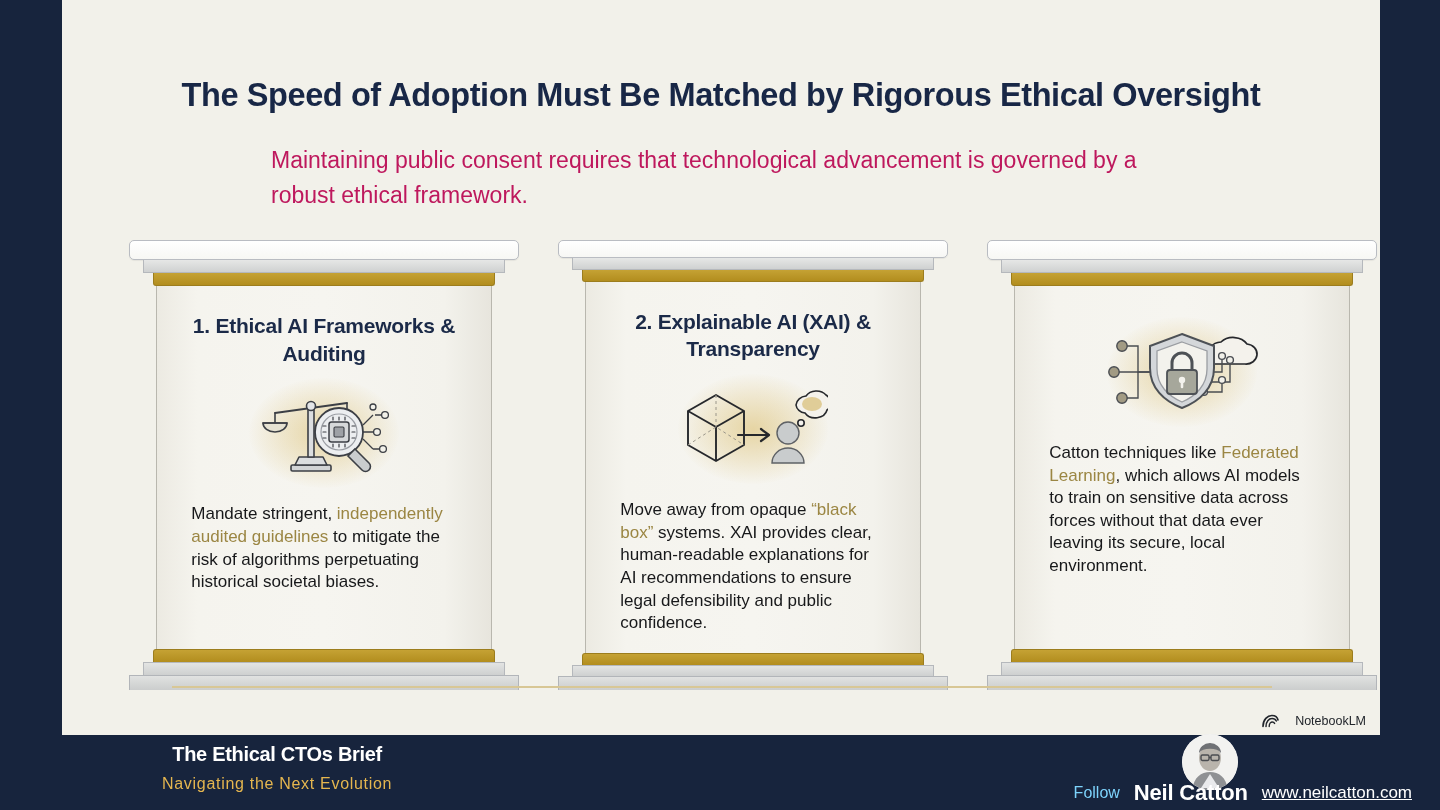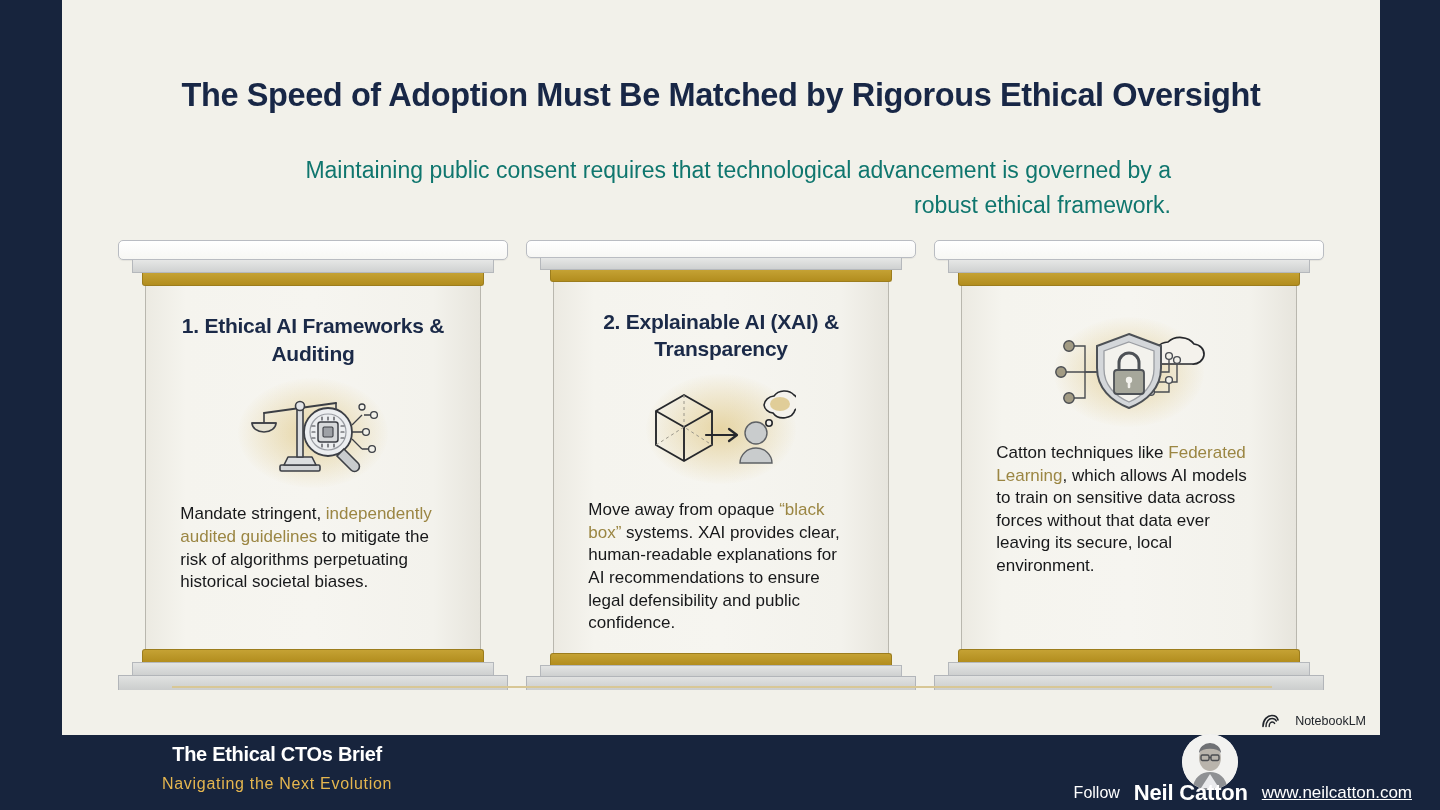--- a/index.html
+++ b/index.html
@@ -44,40 +44,41 @@
     font-size: 32.5px;
     font-weight: 700;
     letter-spacing: -0.4px;
     color: #182746;
     line-height: 1.2;
   }
   .deck-subtitle {
     position: absolute;
     left: 50%;
     transform: translateX(-50%);
-    top: 130px;
+    top: 120px;
     width: 900px;
-    text-align: right;
+    text-align: left;
     font-size: 23px;
     font-weight: 400;
-    color: #0f766e;
+    color: #be185d;
     line-height: 1.52;
   }
 
   
   .pillars {
     position: absolute;
     left: 0;
     top: 240px;
     width: 1318px;
     height: 450px;
     display: flex;
     justify-content: center;
     align-items: flex-start;
-    gap: 18px;
+    gap: 39px;
+    padding-left: 32px;
   }
   .pillar {
     position: relative;
     width: 390px;
     height: 450px;
     display: flex;
     flex-direction: column;
     align-items: center;
   }
 
@@ -259,21 +260,21 @@
   .followgroup {
     position: absolute;
     right: 28px;
     top: 45px;
     display: flex;
     align-items: center;
     gap: 14px;
   }
   .follow-label {
     font-size: 16px;
-    color: #ffffff;
+    color: #7dd3fc;
     font-weight: 400;
   }
   .author-name {
     font-size: 22px;
     font-weight: 700;
     color: #ffffff;
     letter-spacing: -0.2px;
   }
   .author-url {
     font-size: 17px;

